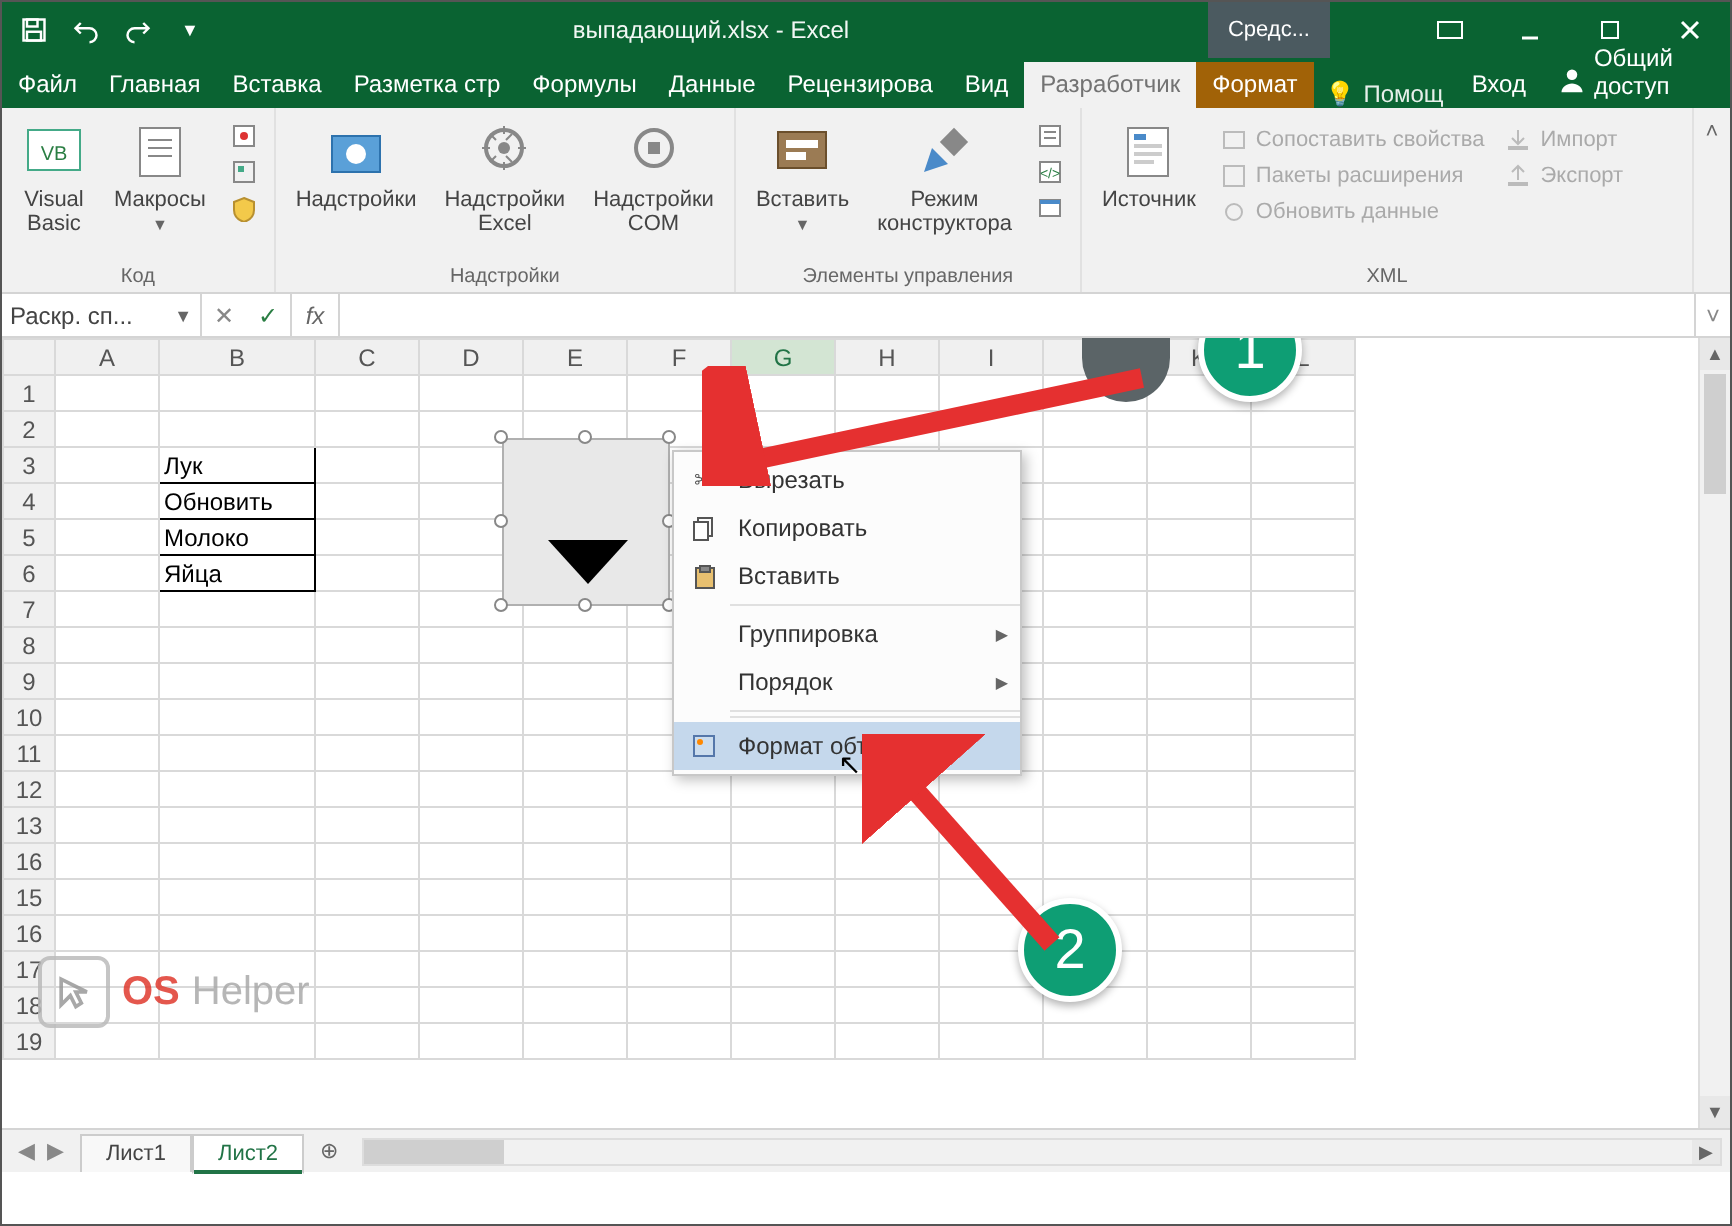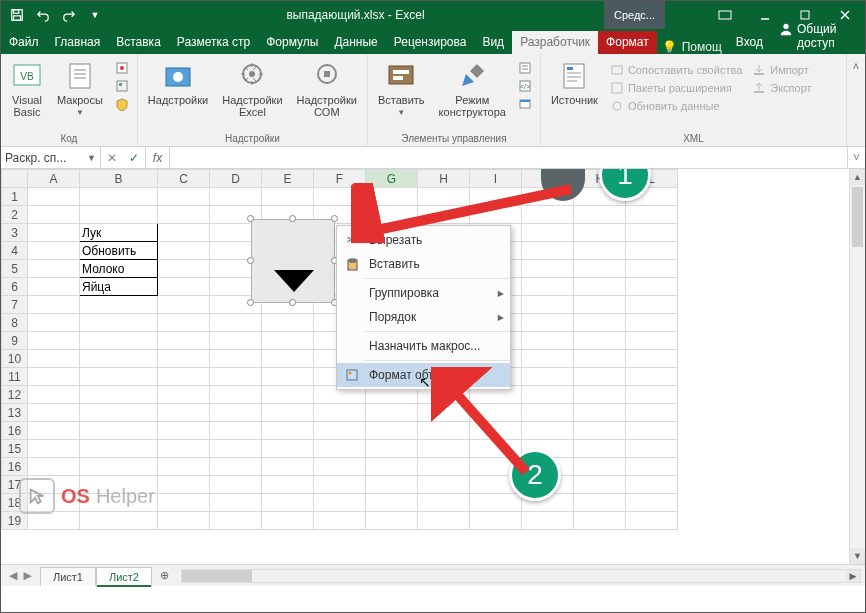--- a/index.html
+++ b/index.html
@@ -11,23 +11,23 @@
   .titlebar .tbtn { width:24px; height:24px; display:flex; align-items:center; justify-content:center; color:#fff;}
   .titlebar .title { flex:1; text-align:center; opacity:.95;}
   .titlebar .tools-tab { background:#4b5a60; height:28px; display:flex; align-items:center; padding:0 10px; font-size:11px;}
   .titlebar .winbtns { display:flex;}
   .titlebar .winbtn { width:40px; height:28px; display:flex; align-items:center; justify-content:center; color:#fff;}
   
   .tabs { height:25px; background:#0a6332; display:flex; align-items:flex-end; font-size:12px; color:#fff; }
   .tab { padding:4px 8px 5px 8px; cursor:pointer; white-space:nowrap;}
   .tab.file { font-weight:normal;}
   .tab.active { background:#f1f1f1; color:#737373;}
-  .tab.format { background:#b91c1c; color:#fff;}
+  .tab.format { background:#a16207; color:#fff;}
   .tabs .help{ display:flex; align-items:center; gap:4px; padding:0 6px;}
-  .tabs .share{ display:flex; align-items:flex-start; gap:4px; padding:4px 8px;}
+  .tabs .share{ display:flex; align-items:flex-end; gap:4px; padding:4px 8px;}
   
   .ribbon { height:93px; background:#f1f1f1; border-bottom:1px solid #d4d4d4; display:flex; font-size:11px; color:#444;}
   .group { border-right:1px solid #e1e1e1; padding:4px 6px 0 6px; display:flex; flex-direction:column; justify-content:space-between;}
   .group .items { display:flex; gap:6px; align-items:flex-start;}
   .group .caption { text-align:center; color:#666; font-size:10px; padding:2px 0;}
   .rbtn { display:flex; flex-direction:column; align-items:center; gap:2px; padding:2px 4px; cursor:pointer; text-align:center;}
   .rbtn.big svg, .rbtn.big .ico{ width:32px; height:32px;}
   .rbtn .lbl{ line-height:12px;}
   .rsmall{ display:flex; align-items:center; gap:4px; padding:1px 2px; font-size:11px; color:#444; cursor:pointer;}
   .rsmall.dis{ color:#aaa;}
@@ -688,40 +688,45 @@
     <div class="handle" style="left:330px; top:130px;"></div>
 
     <div class="ctxmenu">
       <div class="mi">
           <span class="ic">✂</span>
           <span>Вырезать</span>
         </div>
       <div class="mi">
           <span class="ic">
             <svg width="13" height="13" fill="none" stroke="#555">
+              <rect x="3" y="1" width="7" height="9"></rect>
+              <rect x="1" y="3" width="7" height="9" fill="#fff"></rect>
+            </svg>
+          </span>
+          <span>Копировать</span>
+        </div>
+      <div class="mi">
+          <span class="ic">
+            <svg width="13" height="13" fill="none" stroke="#555">
               <rect x="2" y="2" width="9" height="10" fill="#e8c070"></rect>
               <rect x="4" y="1" width="5" height="3" fill="#888"></rect>
             </svg>
           </span>
           <span>Вставить</span>
         </div>
       <hr>
       <div class="mi sub">
           <span class="ic"></span>
           <span>Группировка</span>
         </div>
       <div class="mi sub">
           <span class="ic"></span>
           <span>Порядок</span>
         </div>
       <hr>
-      <div class="mi">
-          <span class="ic"></span>
-          <span>Назначить макрос...</span>
-        </div>
       <hr>
       <div class="mi hl">
           <span class="ic">
             <svg width="14" height="14">
               <rect x="2" y="2" width="10" height="10" fill="#cde" stroke="#57a"></rect>
               <circle cx="5" cy="5" r="1.5" fill="#f80"></circle>
             </svg>
           </span>
           <span>Формат объекта...</span>
         </div>

